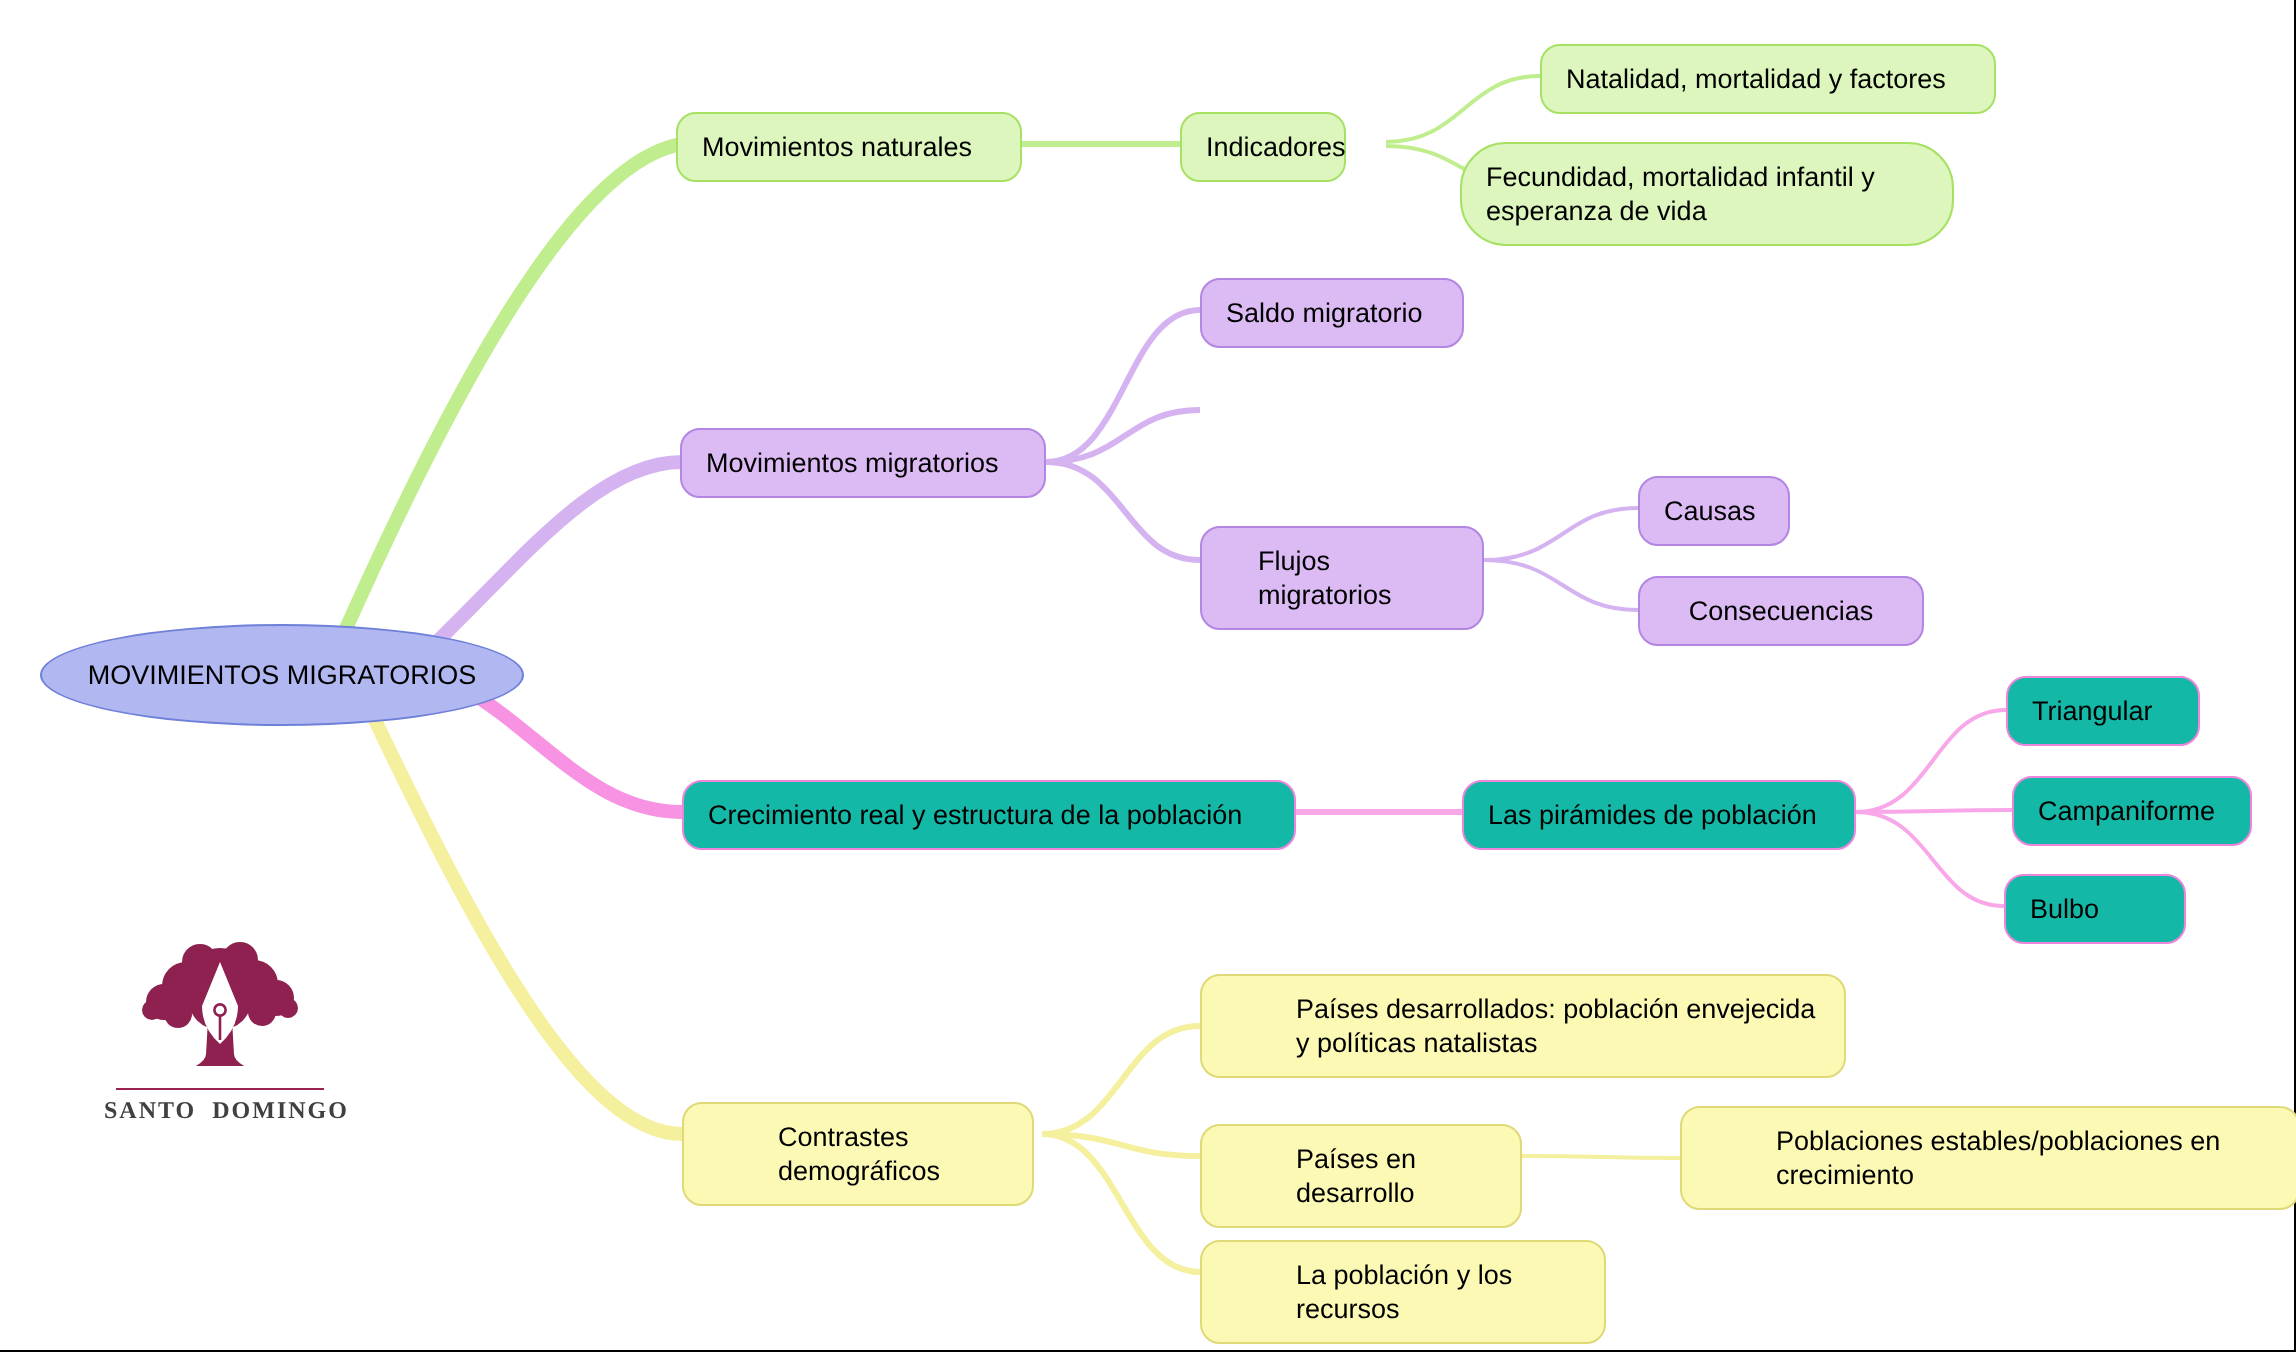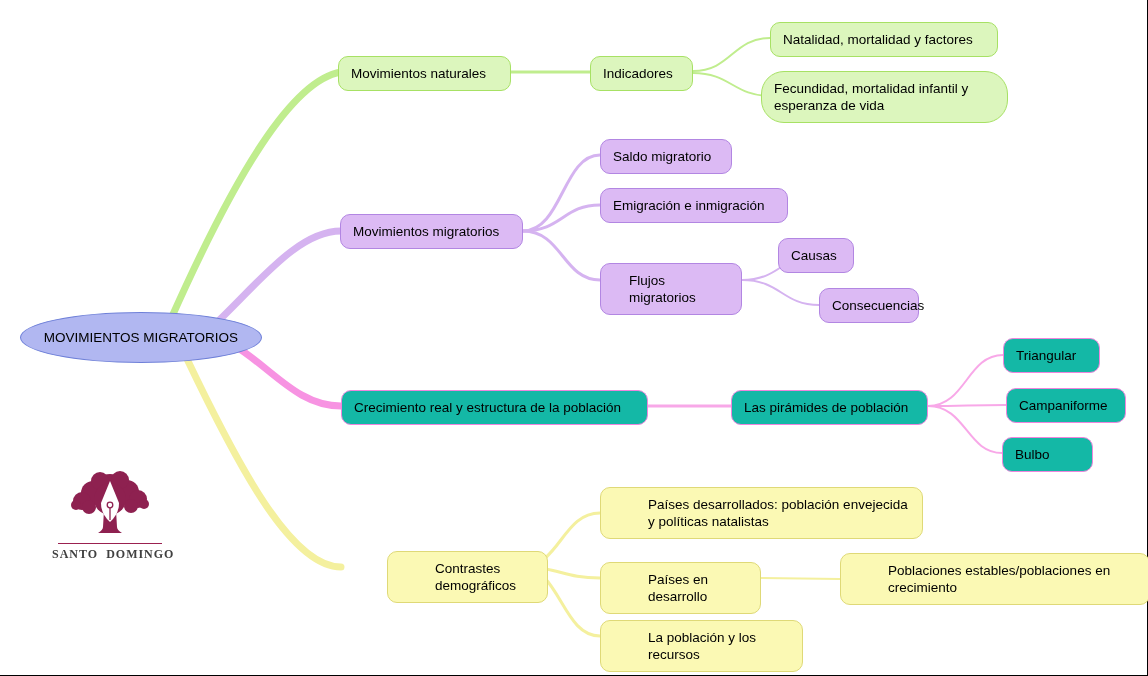--- a/index.html
+++ b/index.html
@@ -85,38 +85,37 @@
     <path d="M 187,359 C 240,470 292,567 341,567" stroke="#f4f09e" stroke-width="7" stroke-linecap="round"></path>
     <path d="M 521,567 C 560,567 562,513 600,513" stroke="#f4f09e" stroke-width="3"></path>
     <path d="M 521,567 C 560,567 562,578 600,578" stroke="#f4f09e" stroke-width="3"></path>
     <path d="M 521,567 C 560,567 562,636 600,636" stroke="#f4f09e" stroke-width="3"></path>
     <path d="M 761,578 C 800,578 802,579 840,579" stroke="#f4f09e" stroke-width="2"></path>
   </svg>
 
   <div class="root-ellipse">MOVIMIENTOS MIGRATORIOS</div>
 
   <div class="node green" style="left:338px; top:56px; width:173px;">Movimientos naturales</div>
-  <div class="node green" style="left:590px; top:56px; width:103px;">Indicadores</div>
+  <div class="node green" style="left:590px; top:56px; width:83px;">Indicadores</div>
   <div class="node green" style="left:770px; top:22px; width:228px;">Natalidad, mortalidad y factores</div>
-  <div class="node green" style="left:761px; top:71px; width:247px;border-radius:23px;">Fecundidad, mortalidad infantil y esperanza de vida</div>
+  <div class="node green" style="left:730px; top:71px; width:247px;border-radius:23px;">Fecundidad, mortalidad infantil y esperanza de vida</div>
 
   <div class="node purple" style="left:340px; top:214px; width:183px;">Movimientos migratorios</div>
   <div class="node purple" style="left:600px; top:139px; width:132px;">Saldo migratorio</div>
-  <div class="node purple" style="left:600px; top:188px; width:188px;">Emigración e inmigración</div>
   <div class="node purple" style="left:600px; top:263px; width:142px;padding-left:28px;">Flujos migratorios</div>
-  <div class="node purple" style="left:778px; top:238px; width:76px;">Causas</div>
-  <div class="node purple" style="left:819px; top:288px; width:100px;">Consecuencias</div>
+  <div class="node purple" style="left:819px; top:238px; width:76px;">Causas</div>
+  <div class="node purple" style="left:819px; top:288px; width:143px;text-align:center;">Consecuencias</div>
 
   <div class="node pink" style="left:341px; top:390px; width:307px;">Crecimiento real y estructura de la población</div>
   <div class="node pink" style="left:731px; top:390px; width:197px;">Las pirámides de población</div>
   <div class="node pink" style="left:1003px; top:338px; width:97px;">Triangular</div>
   <div class="node pink" style="left:1006px; top:388px; width:120px;">Campaniforme</div>
   <div class="node pink" style="left:1002px; top:437px; width:91px;">Bulbo</div>
 
-  <div class="node yellow" style="left:341px; top:551px; width:161px;margin-left:46px;">Contrastes demográficos</div>
+  <div class="node yellow" style="left:341px; top:551px; width:176px;">Contrastes demográficos</div>
   <div class="node yellow" style="left:600px; top:487px; width:323px;">Países desarrollados: población envejecida y políticas natalistas</div>
   <div class="node yellow" style="left:600px; top:562px; width:161px;">Países en desarrollo</div>
   <div class="node yellow" style="left:840px; top:553px; width:310px;">Poblaciones estables/poblaciones en crecimiento</div>
   <div class="node yellow" style="left:600px; top:620px; width:203px;">La población y los recursos</div>
 
   <div id="logo">
     <svg width="104" height="66" viewBox="0 0 96 66">
       <g fill="#8e2150">
         <circle cx="48" cy="19" r="15"></circle>
         <circle cx="31" cy="23" r="12"></circle>

